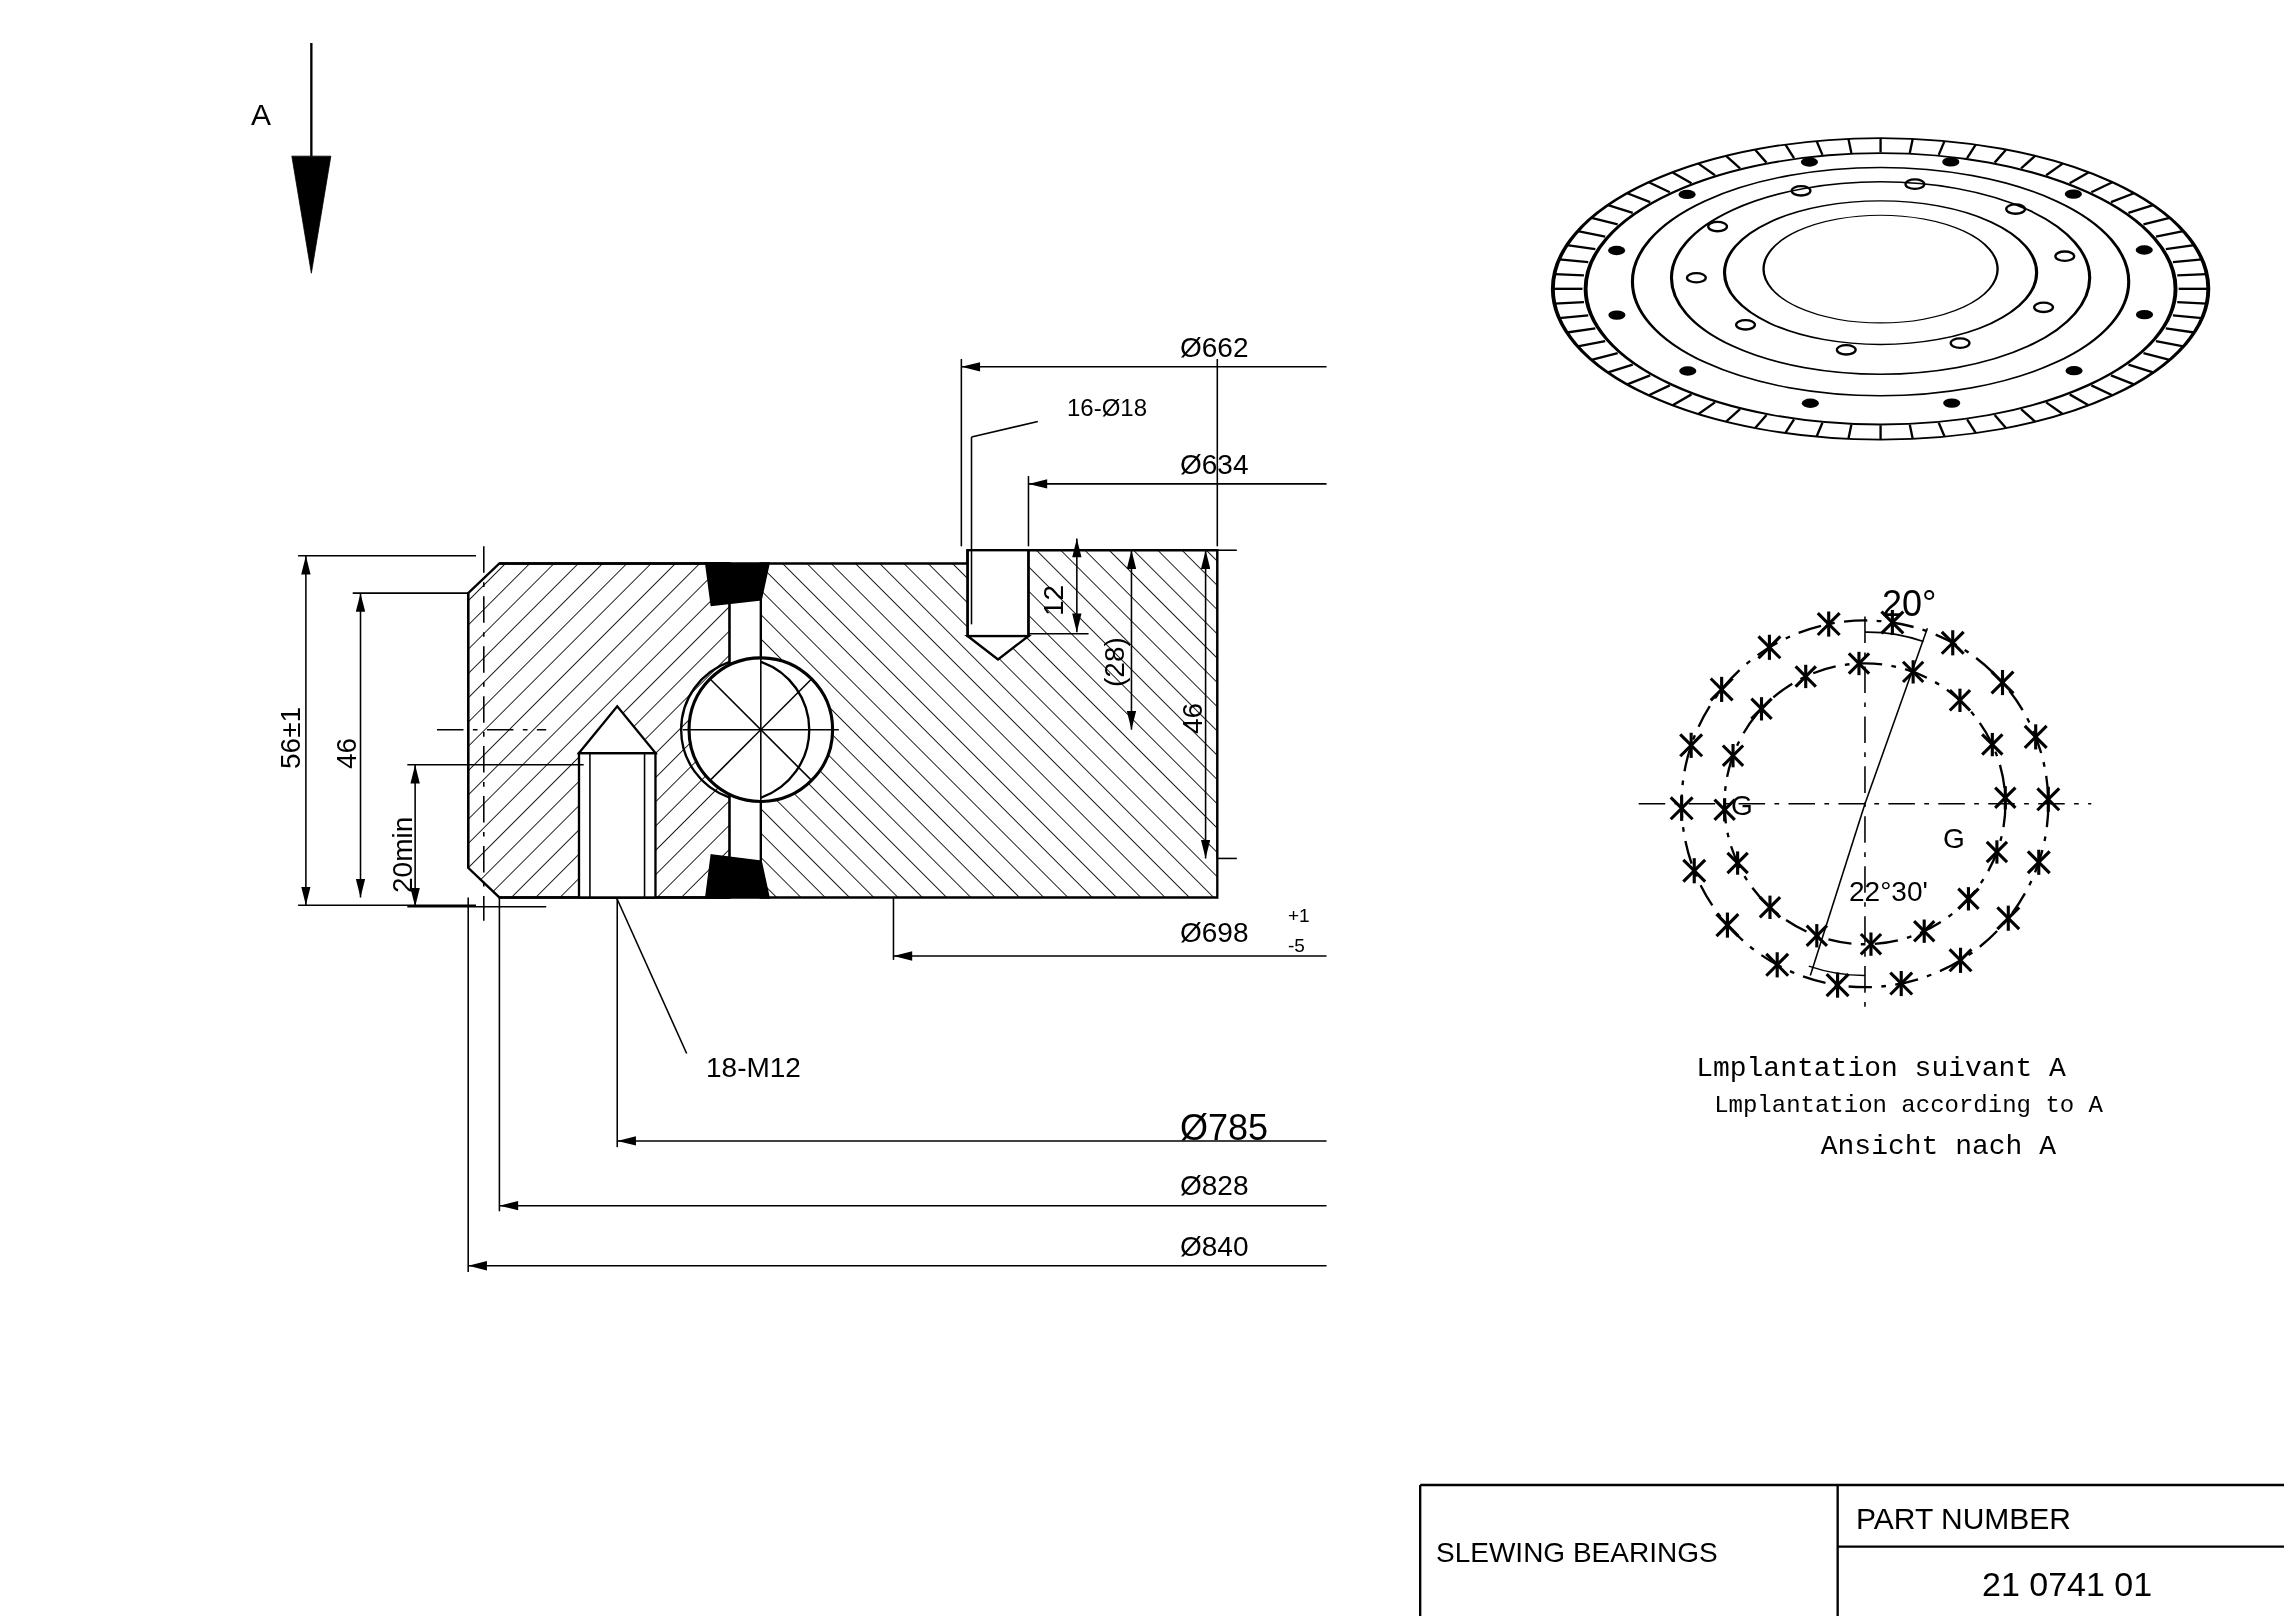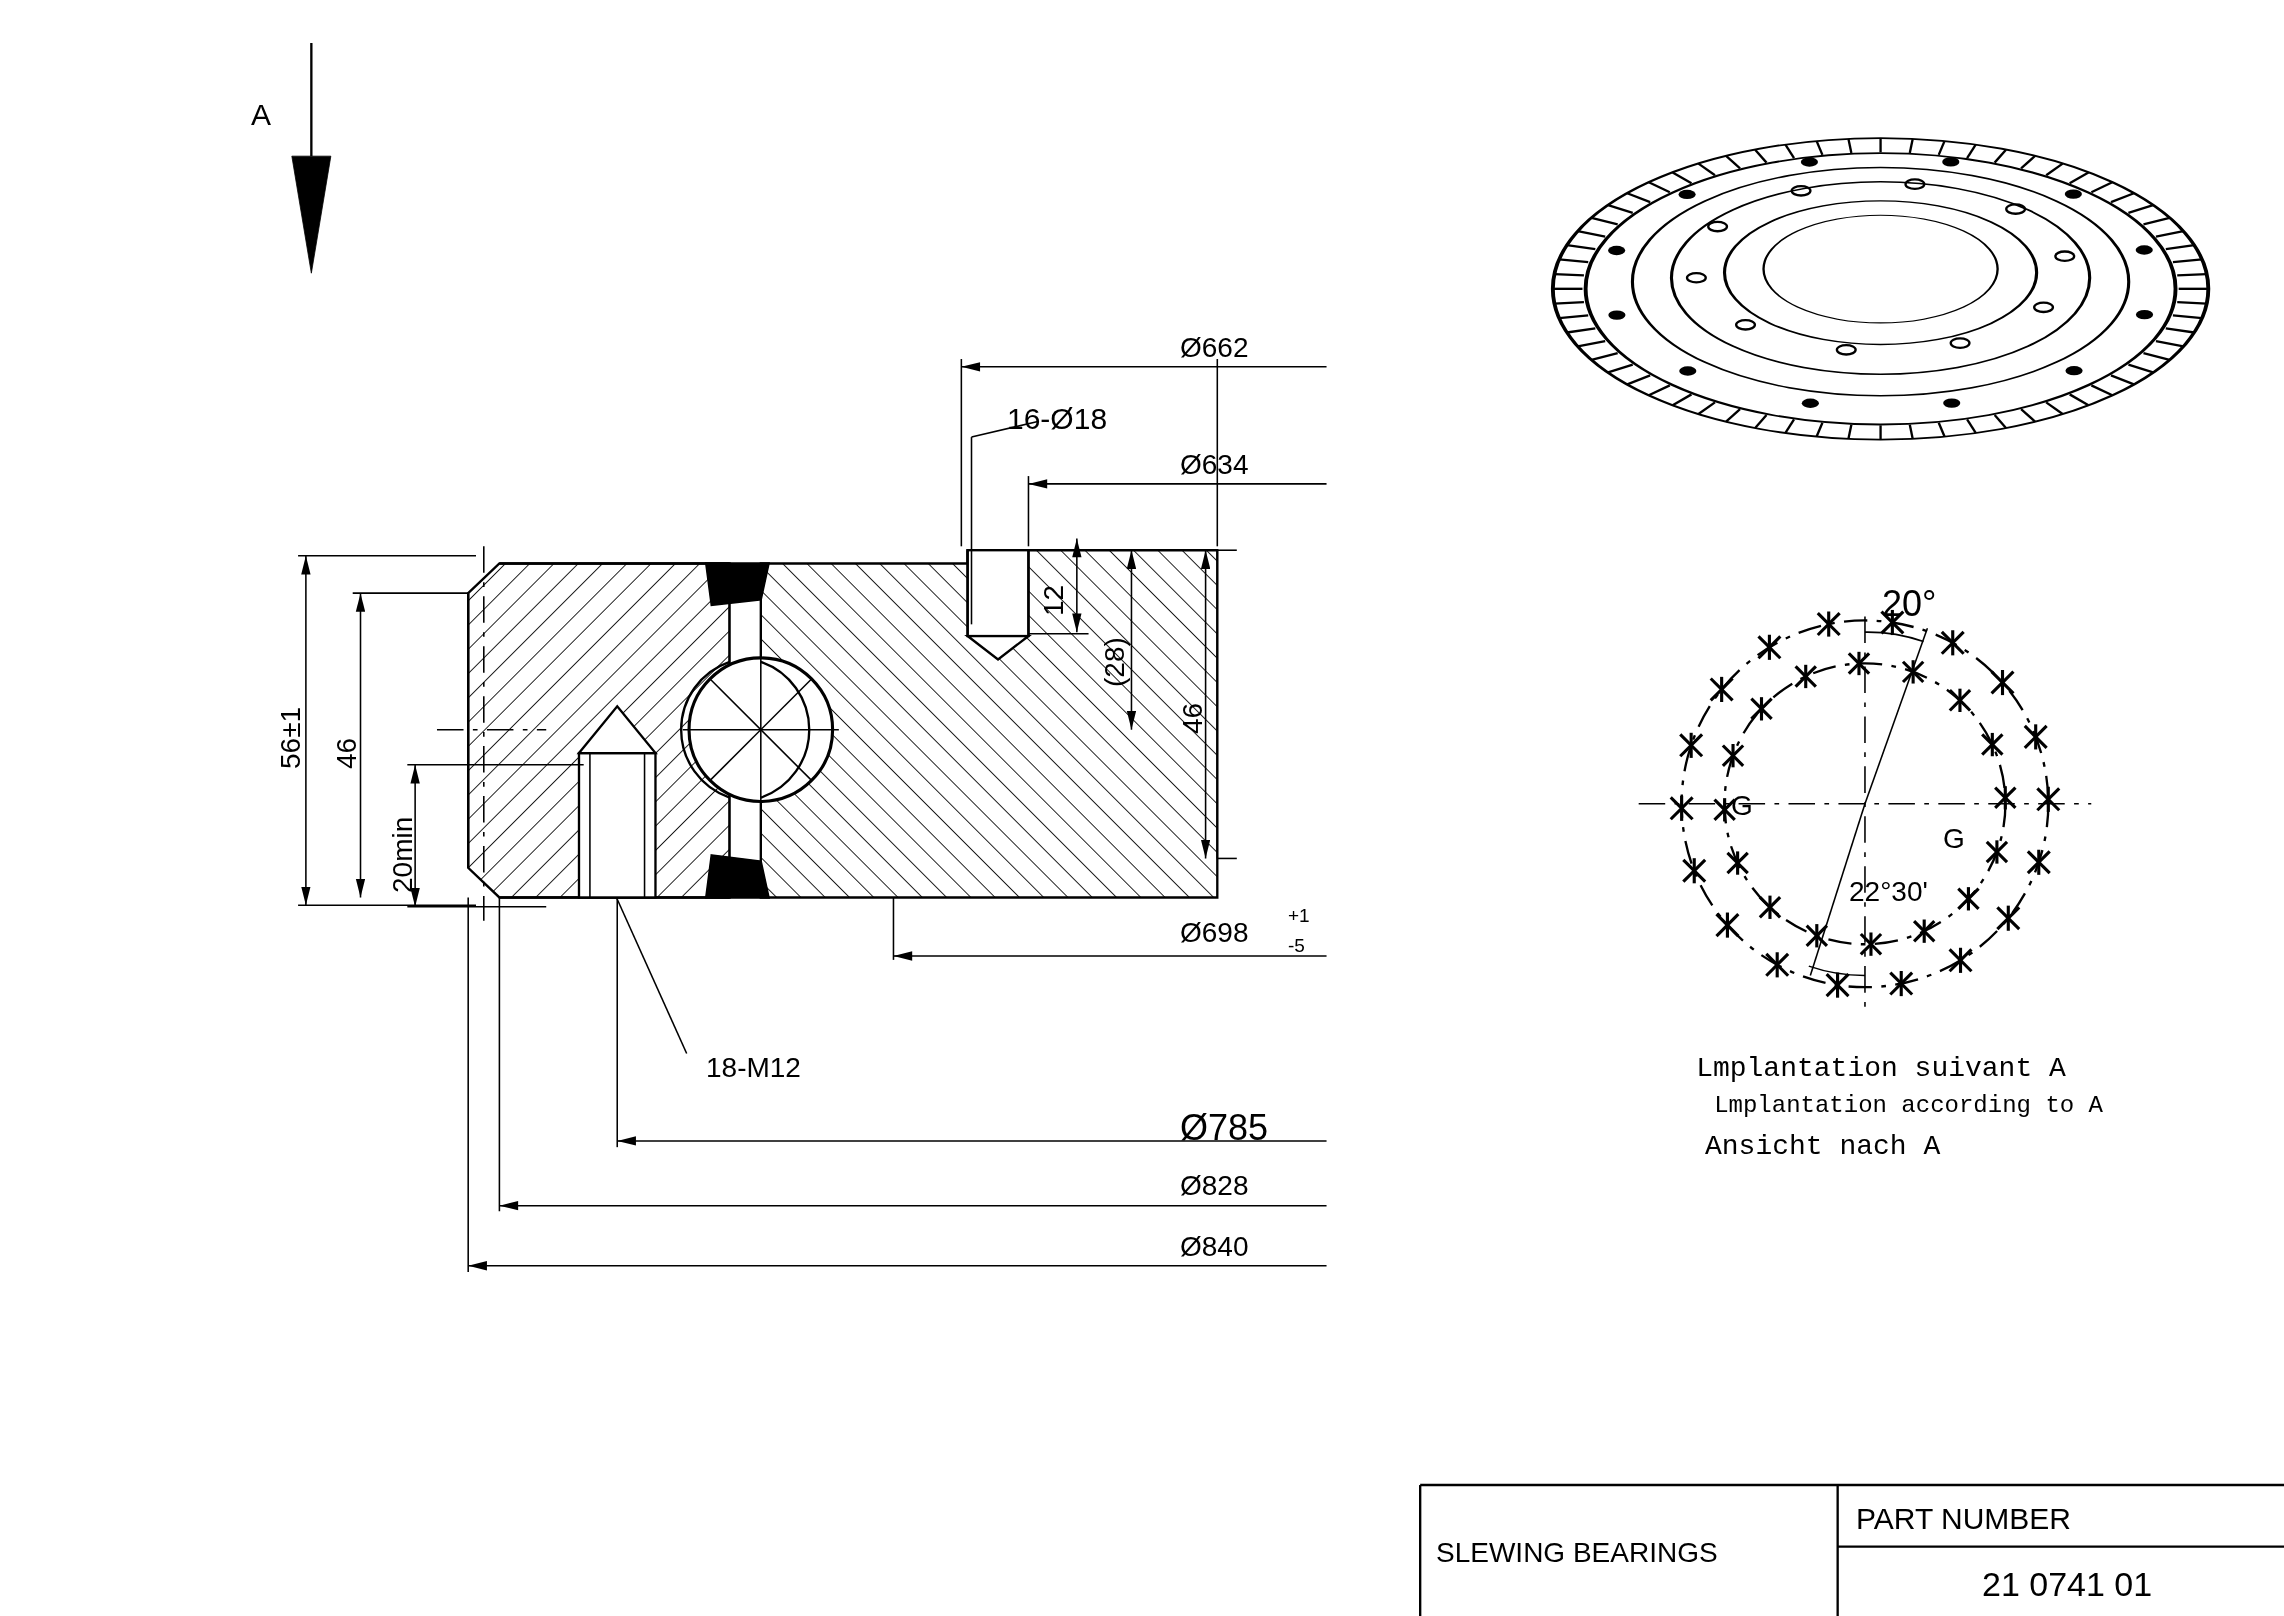--- a/index.html
+++ b/index.html
@@ -434,21 +434,21 @@
       <line class="ln med" x1="1820" y1="1903" x2="1820" y2="2072"></line>
       <line class="ln med" x1="2355" y1="1903" x2="2355" y2="2072"></line>
       <line class="ln med" x1="2355" y1="1982" x2="2927" y2="1982"></line>
     </g>
   </svg>
 
   <div class="lbl" style="left:251px;top:98px;font-size:30px;">A</div>
 
   <div class="lbl" style="left:1180px;top:332px;font-size:28px;">Ø662</div>
 
-  <div class="lbl" style="left:1007px;top:394px;font-size:30px;margin-top:8px;">16-Ø18</div>
+  <div class="lbl" style="left:1067px;top:394px;font-size:24px;">16-Ø18</div>
 
   <div class="lbl" style="left:1180px;top:449px;font-size:28px;">Ø634</div>
 
   <div class="lbl" style="left:1038px;top:616px;font-size:28px;transform:rotate(-90deg);transform-origin:left top;">12</div>
 
   <div class="lbl" style="left:1099px;top:687px;font-size:28px;transform:rotate(-90deg);transform-origin:left top;">(28)</div>
 
   <div class="lbl" style="left:1177px;top:734px;font-size:28px;transform:rotate(-90deg);transform-origin:left top;">46</div>
 
   <div class="lbl" style="left:275px;top:769px;font-size:28px;transform:rotate(-90deg);transform-origin:left top;">56±1</div>
@@ -469,21 +469,21 @@
 
   <div class="lbl" style="left:1180px;top:1231px;font-size:28px;">Ø840</div>
 
   <div class="lbl" style="left:1882px;top:577px;font-size:36px;margin-top:6px;">20°</div>
   <div class="lbl" style="left:1849px;top:876px;font-size:28px;">22°30'</div>
   <div class="lbl" style="left:1731px;top:790px;font-size:28px;">G</div>
   <div class="lbl" style="left:1943px;top:823px;font-size:28px;">G</div>
 
   <div class="lbl mono" style="left:1686px;top:1053px;font-size:28px;width:390px;text-align:center;">Lmplantation suivant A</div>
   <div class="lbl mono" style="left:1658px;top:1092px;font-size:24px;width:445px;text-align:right;">Lmplantation according to A</div>
-  <div class="lbl mono" style="left:1705px;top:1131px;font-size:28px;width:351px;text-align:left;">Ansicht nach A</div>
+  <div class="lbl mono" style="left:1705px;top:1131px;font-size:28px;width:351px;text-align:right;">Ansicht nach A</div>
 
 
   <div class="lbl" style="left:1436px;top:1537px;font-size:28px;">SLEWING BEARINGS</div>
 
   <div class="lbl" style="left:1856px;top:1502px;font-size:30px;">PART  NUMBER</div>
 
   <div class="lbl" style="left:1982px;top:1565px;font-size:34px;">21 0741 01</div>
 
 </div>
 

